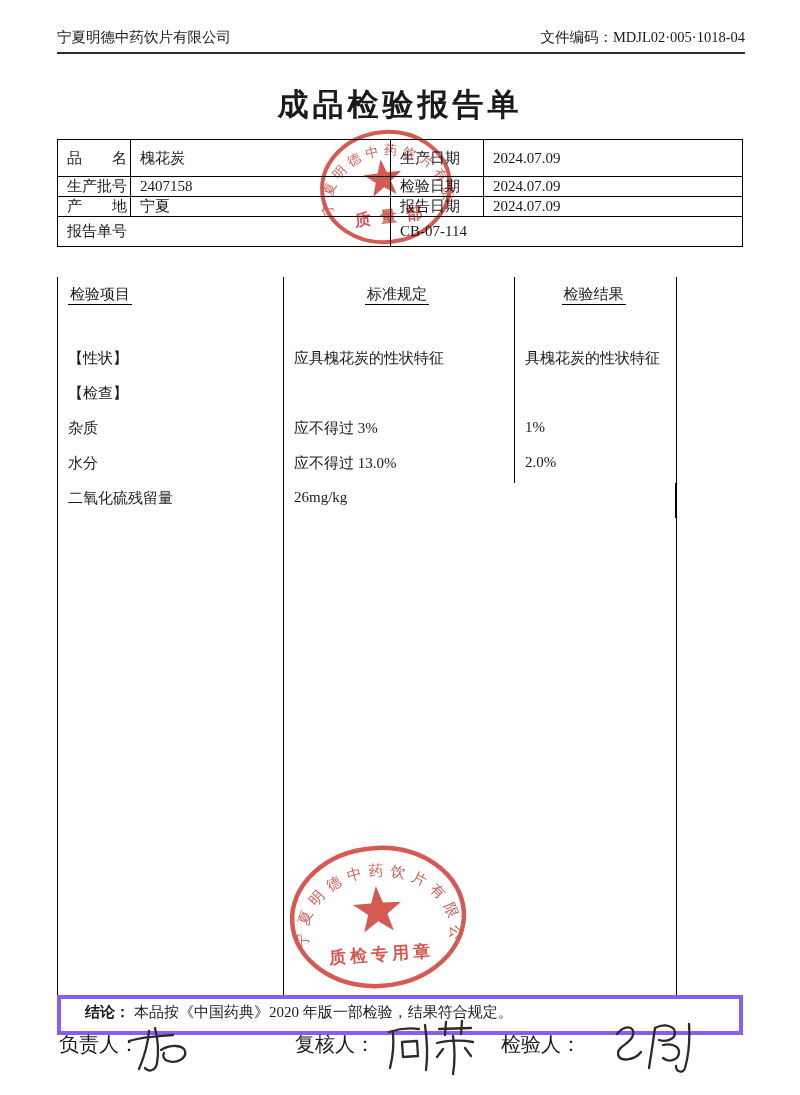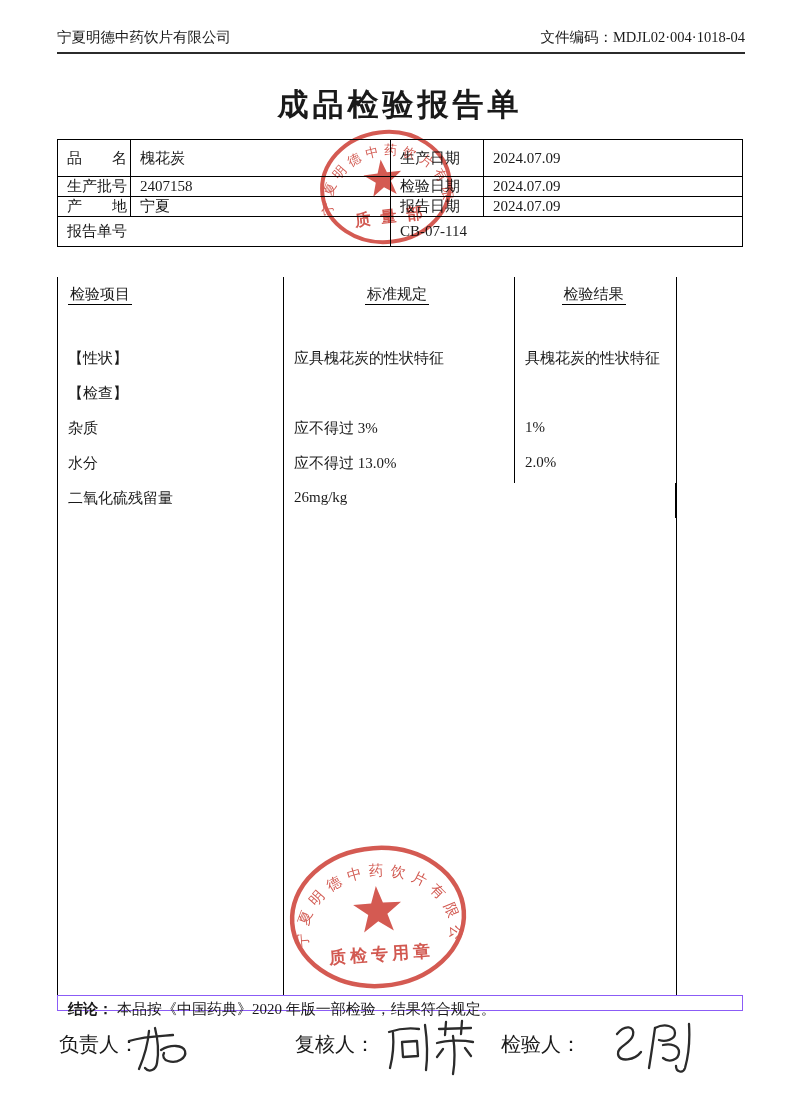--- a/index.html
+++ b/index.html
@@ -24,22 +24,22 @@
   .inspect{position:absolute;left:57px;top:277px;width:620px;height:718px;box-sizing:border-box;
     border-left:1px solid #000;border-right:1px solid #000;
     display:grid;grid-template-columns:226px 231px 1fr;
     grid-template-rows:66px 35px 35px 35px 35px 35px 1fr;font-size:15px;}
   .inspect .c1,.inspect .c2{border-right:1px solid #000;}
   .inspect .cell{padding:6px 4px 0 10px;}
   .inspect .hcell{padding-top:8px;}
   .inspect .hcell.center{text-align:center;padding-left:0;}
   .inspect .hcell span{border-bottom:1px solid #000;padding:0 2px 2px 2px;}
   
-  .conclusion{position:absolute;left:57px;top:995px;width:686px;height:16px;box-sizing:border-box;
-    border:1px solid #8b5cf6;font-size:15px;line-height:26px;padding-left:10px;}
+  .conclusion{position:absolute;left:57px;top:995px;width:686px;height:40px;box-sizing:border-box;
+    border:4px solid #8b5cf6;font-size:15px;line-height:26px;padding-left:24px;}
   .conclusion b{margin-right:4px;}
   
   .sigs{position:absolute;left:57px;top:1031px;width:688px;height:60px;font-size:20px;}
   .sig-label{position:absolute;top:0;}
   .sig-label.l1{left:2px;} .sig-label.l2{left:238px;} .sig-label.l3{left:444px;}
   .sig-svg{position:absolute;}
   .sig-svg path{fill:none;stroke:#2b2b2b;stroke-width:2.3;stroke-linecap:round;stroke-linejoin:round;}
   .sig1{left:58px;top:-8px;} .sig2{left:326px;top:-12px;} .sig3{left:548px;top:-13px;}
   
   .stamp{position:absolute;mix-blend-mode:multiply;opacity:.84;}
@@ -47,21 +47,21 @@
   .stamp-bottom{left:283px;top:842px;}
   .stamp text{fill:#c9392f;}
   .stamp .ring{fill:none;stroke:#cc3a31;}
   .stamp .star{fill:#cc3a31;}
 </style>
 </head>
 <body>
 
 <div class="doc-header">
   <span>宁夏明德中药饮片有限公司</span>
-  <span>文件编码：MDJL02·004·1018-04</span>
+  <span>文件编码：MDJL02·005·1018-04</span>
 </div>
 <div class="header-rule"></div>
 
 <div class="title">成品检验报告单</div>
 
 <table class="info">
   <colgroup>
       <col style="width:73px">
       <col style="width:260px">
       <col style="width:93px">

